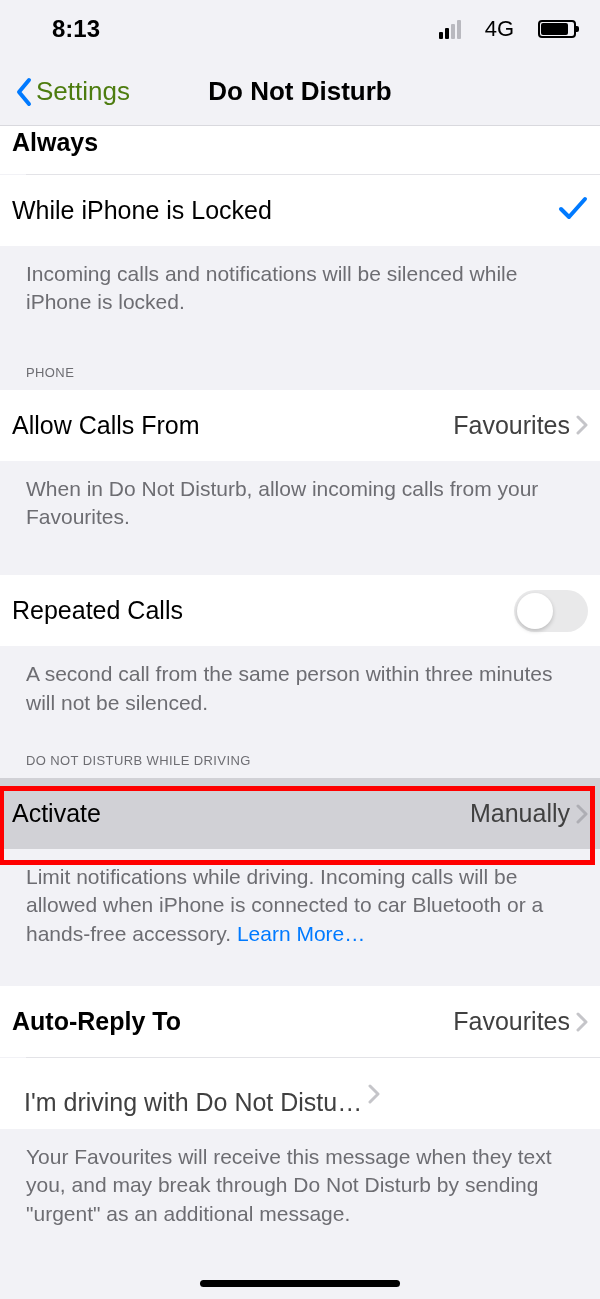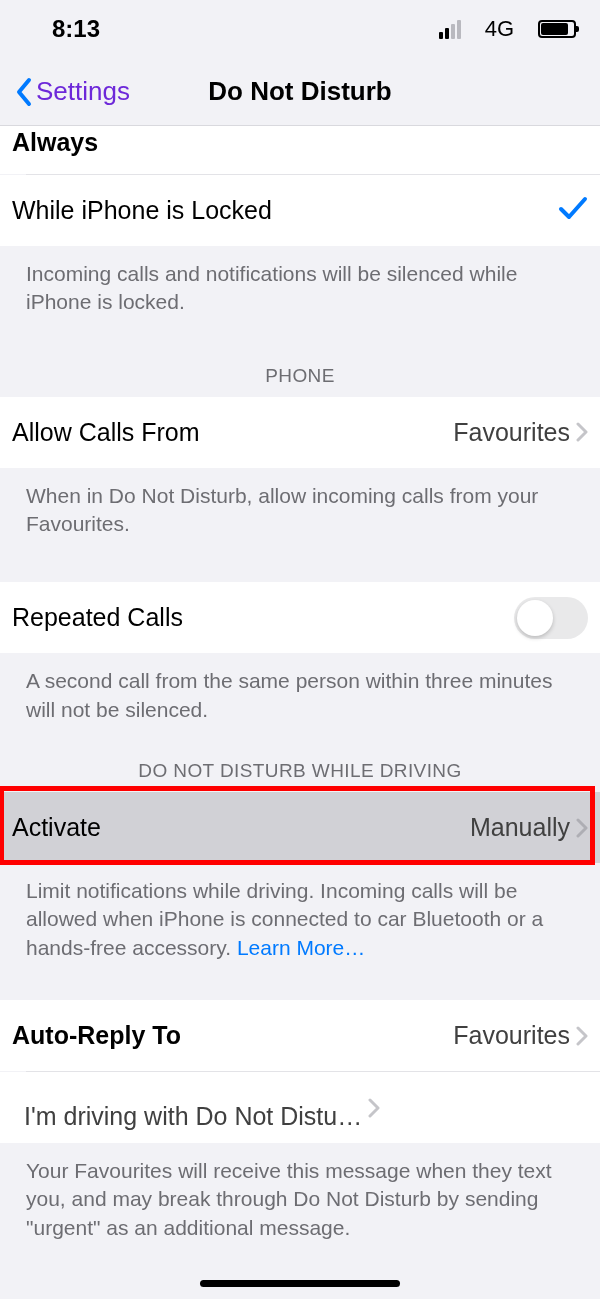--- a/index.html
+++ b/index.html
@@ -38,21 +38,21 @@
 
   
   .nav-bar {
     height: 68px;
     display:flex;
     align-items:center;
     position:relative;
     padding:0 14px;
     border-bottom:1px solid #d9d9de;
   }
-  .back-btn { display:flex; align-items:center; color:#6d28d9; font-size:26px; font-weight:400;}
+  .back-btn { display:flex; align-items:center; color:#4d7c0f; font-size:26px; font-weight:400;}
   .back-chevron { margin-right:4px; }
   .nav-title {
     position:absolute; left:50%; transform:translateX(-50%);
     font-size:26px; font-weight:600;
   }
 
   
   .row {
     background:#fff;
     min-height:71px;
@@ -71,24 +71,23 @@
   .sep { height:1px; background:#e3e3e7; margin-left:26px;}
 
   .footer-text {
     padding:14px 26px 8px 26px;
     font-size:21px;
     line-height:1.35;
     color:#6d6d72;
   }
   .section-header {
     padding:40px 26px 10px 26px;
-    font-size:19px;
+    font-size:13px;
     color:#6d6d72;
     letter-spacing:0.4px;
-    text-align:center;
   }
   .section-header.tight-top { padding-top:28px;}
 
   .link { color:#007aff; }
 
   
   .toggle { margin-left:auto; width:74px; height:42px; border-radius:21px; background:#e9e9ea; position:relative;}
   .toggle .knob { position:absolute; left:3px; top:3px; width:36px; height:36px; border-radius:50%; background:#fff; box-shadow:0 2px 4px rgba(0,0,0,0.2);}
 
   

